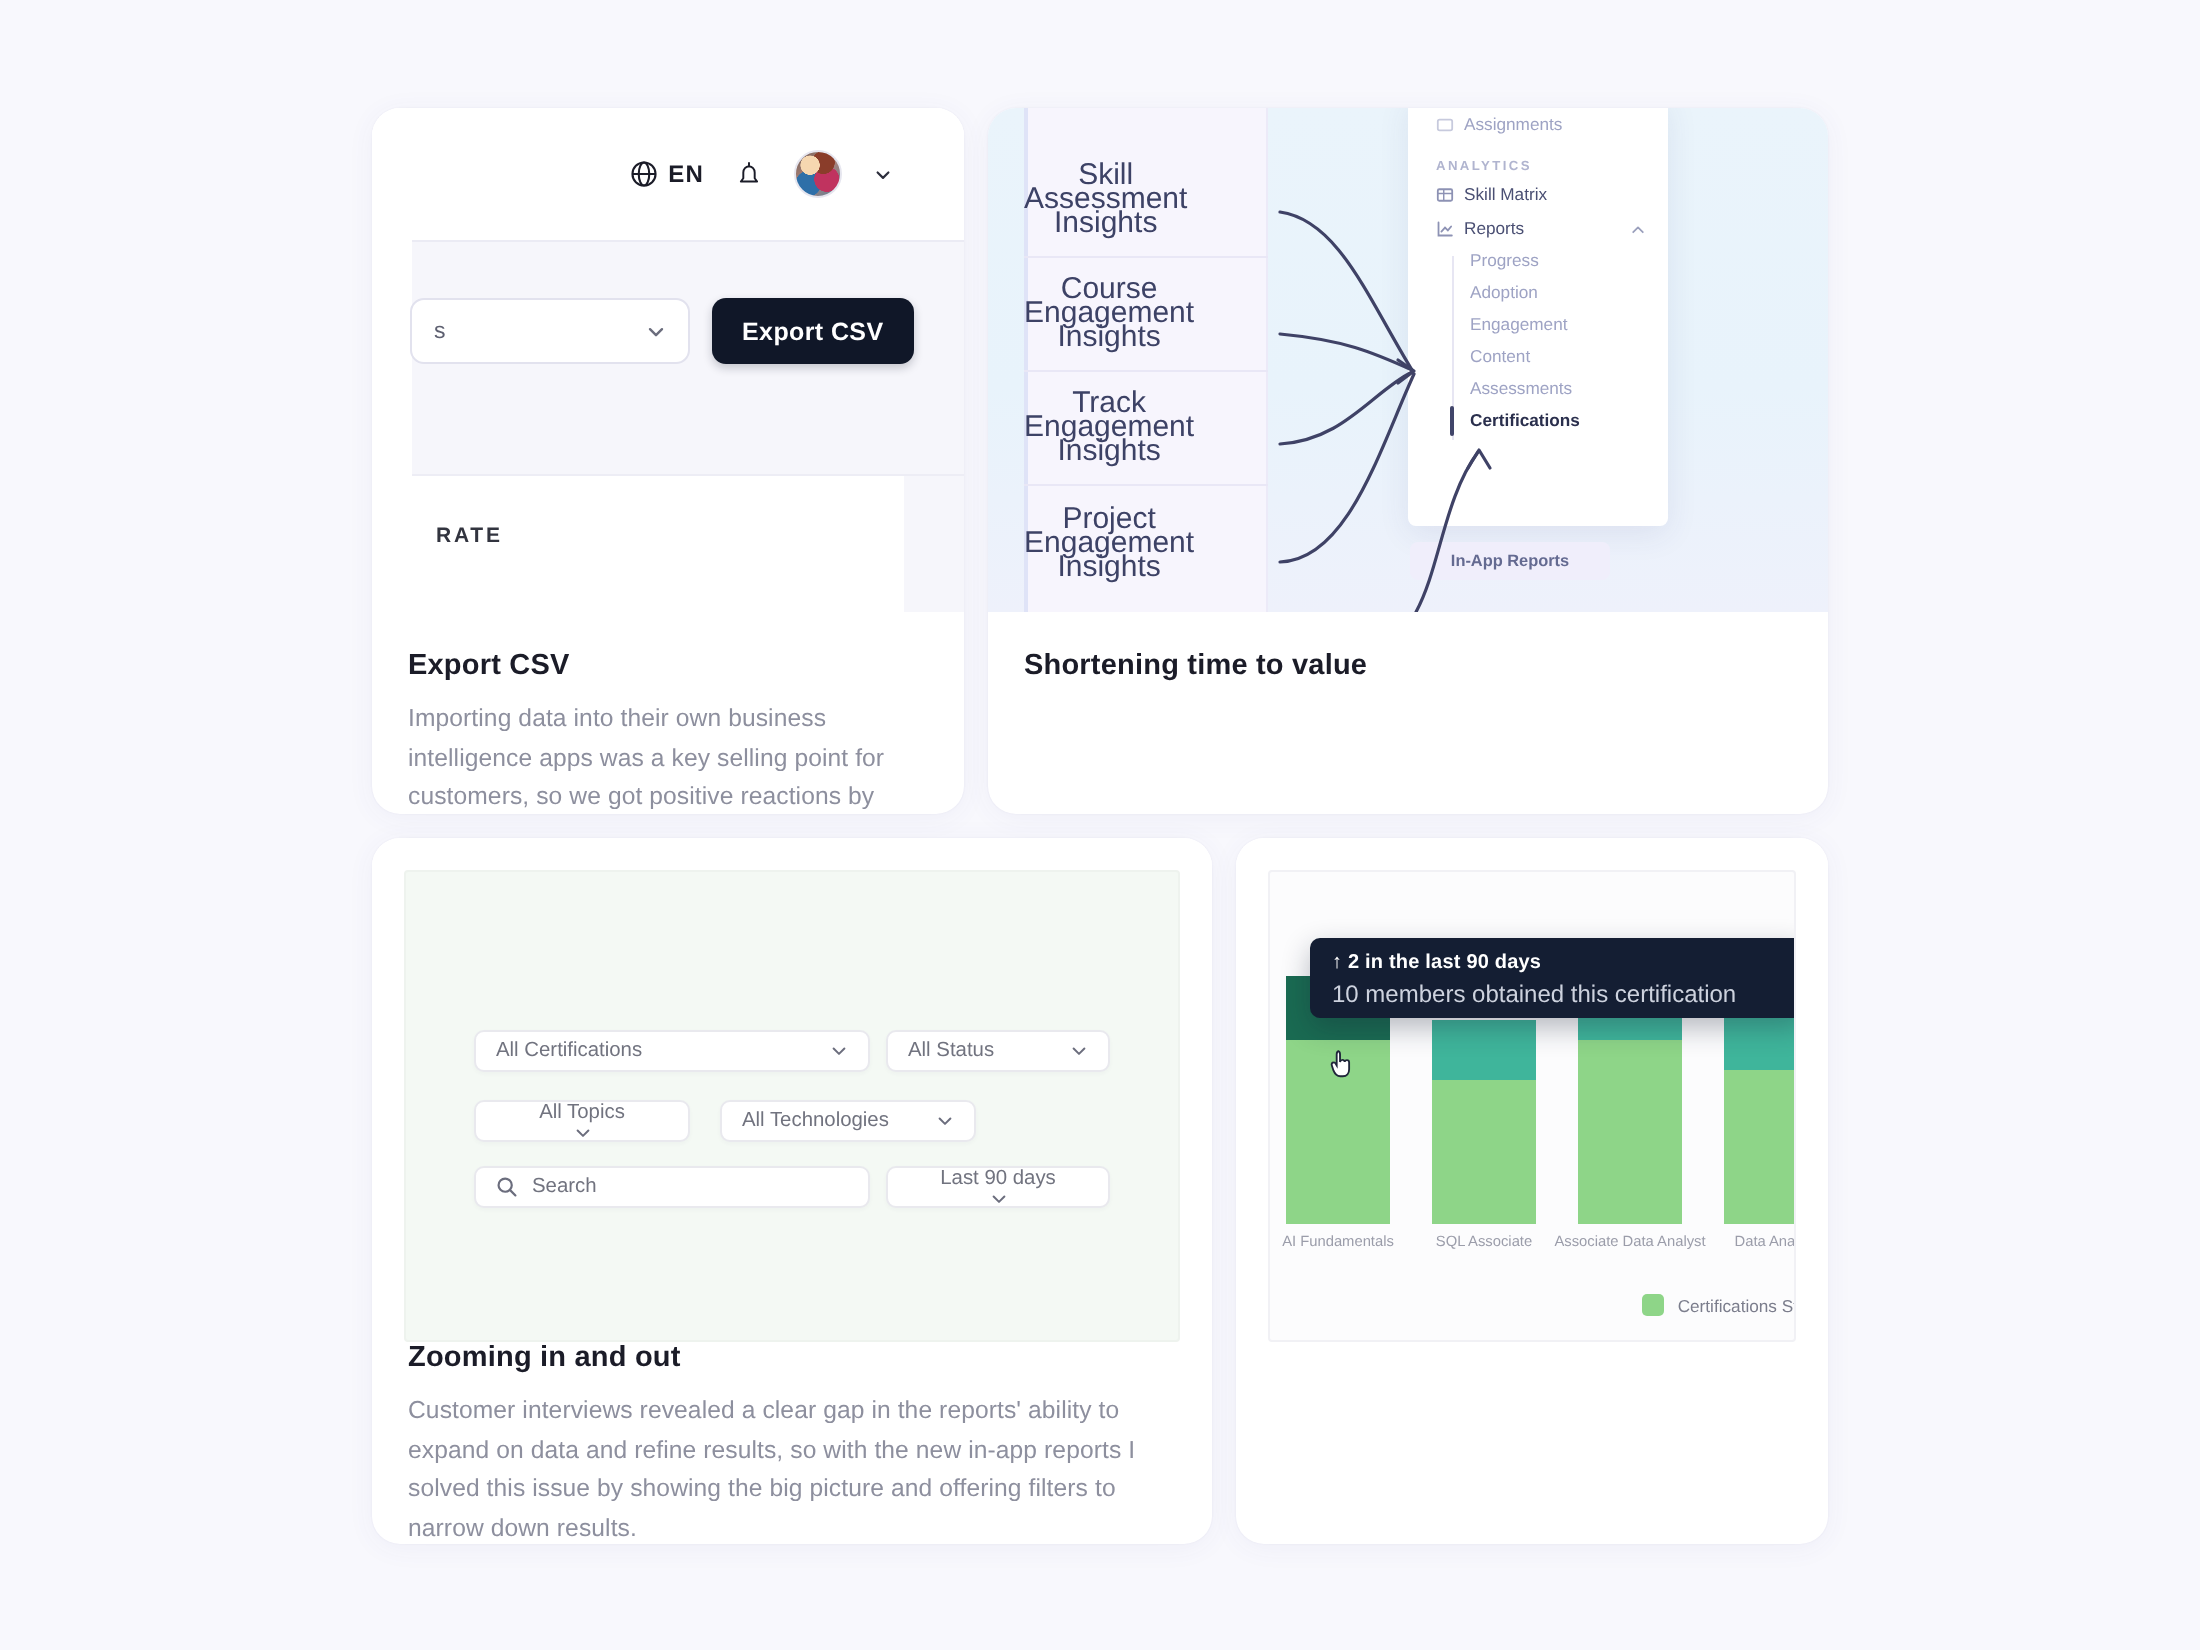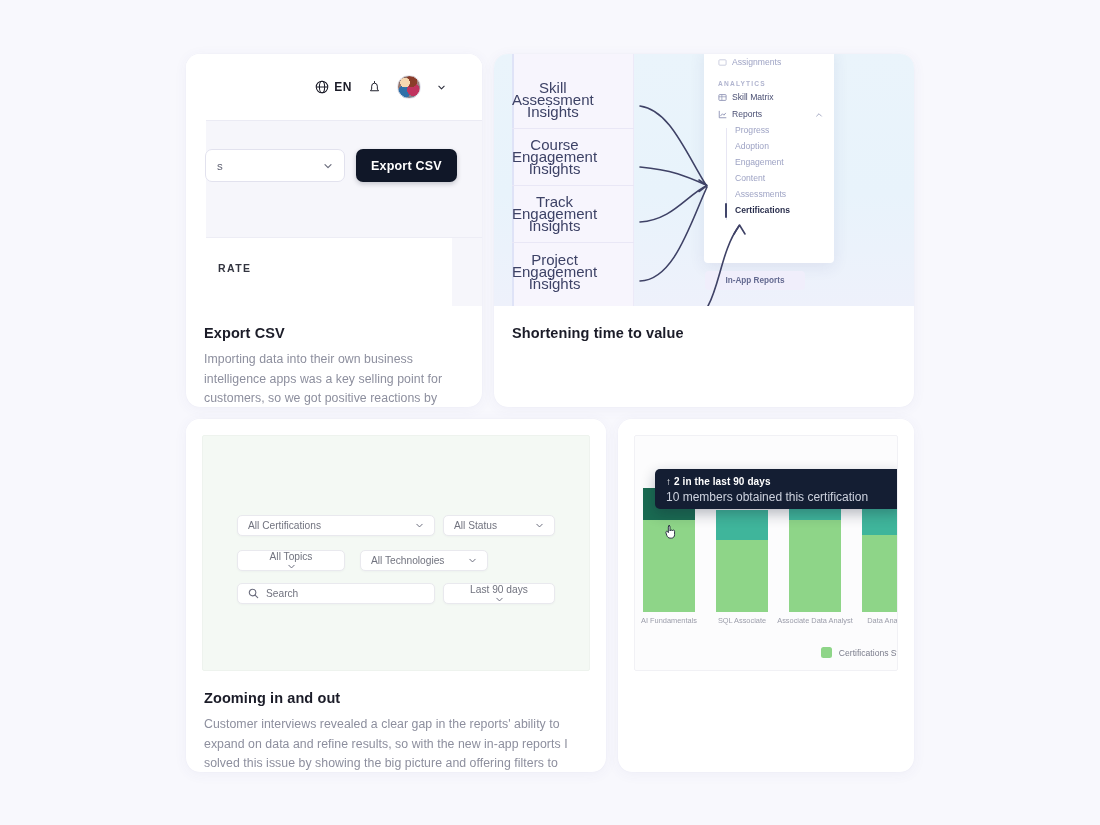--- a/index.html
+++ b/index.html
@@ -151,21 +151,21 @@
   }
   .fld .lbl { flex: 1; }
   .fld .dd { width: 9px; height: 9px; flex: 0 0 auto; }
   .search-ico { width: 11px; height: 11px; margin-right: 7px; flex: 0 0 auto; }
   #f-cert { left: 34px; top: 79px; width: 198px; height: 21px; }
   #f-status { left: 240px; top: 79px; width: 112px; height: 21px; }
   #f-topics { left: 34px; top: 114px; width: 108px; height: 21px; flex-direction: column; }
   #f-tech  { left: 157px; top: 114px; width: 128px; height: 21px; }
   #f-search { left: 34px; top: 147px; width: 198px; height: 21px; }
   #f-range { left: 240px; top: 147px; width: 112px; height: 21px; flex-direction: column; }
-  #card-zoom .caption { margin-top: 19px; }
+  #card-zoom .caption { }
 
   
   #card-ins { left: 618px; top: 419px; width: 296px; height: 353px; }
   #ins-media { width: 296px; height: 252px; background: #ffffff; padding: 16px; }
   .ins-stage {
     position: relative; width: 264px; height: 236px;
     background: #fcfcfd; border: 1px solid #f1f1f5; border-radius: 2px;
     overflow: hidden;
   }
   .plot { position: absolute; left: 0; top: 52px; width: 264px; height: 124px; }

